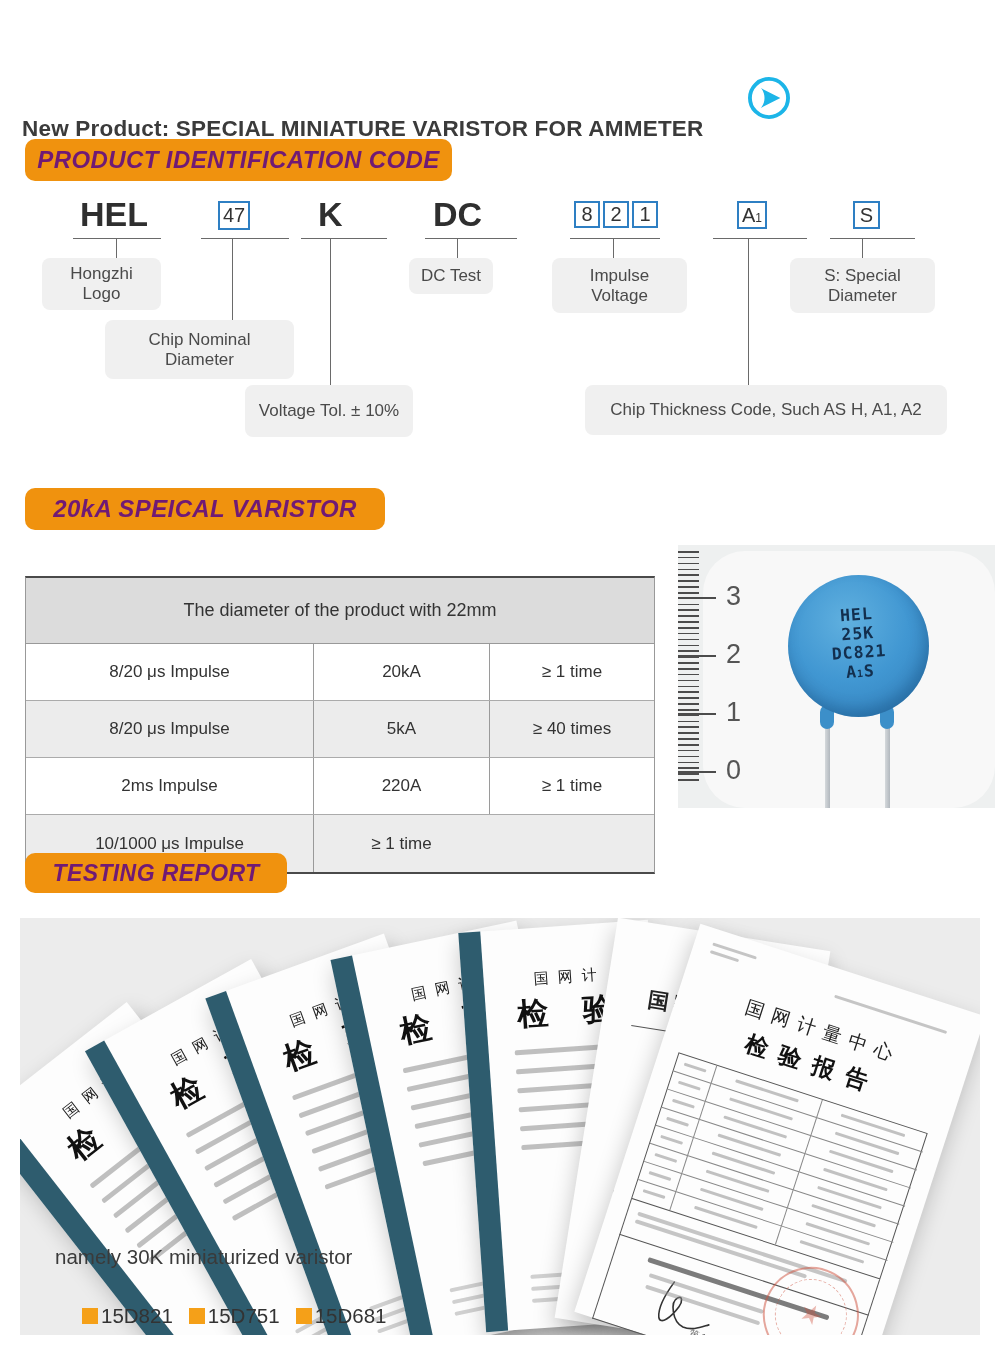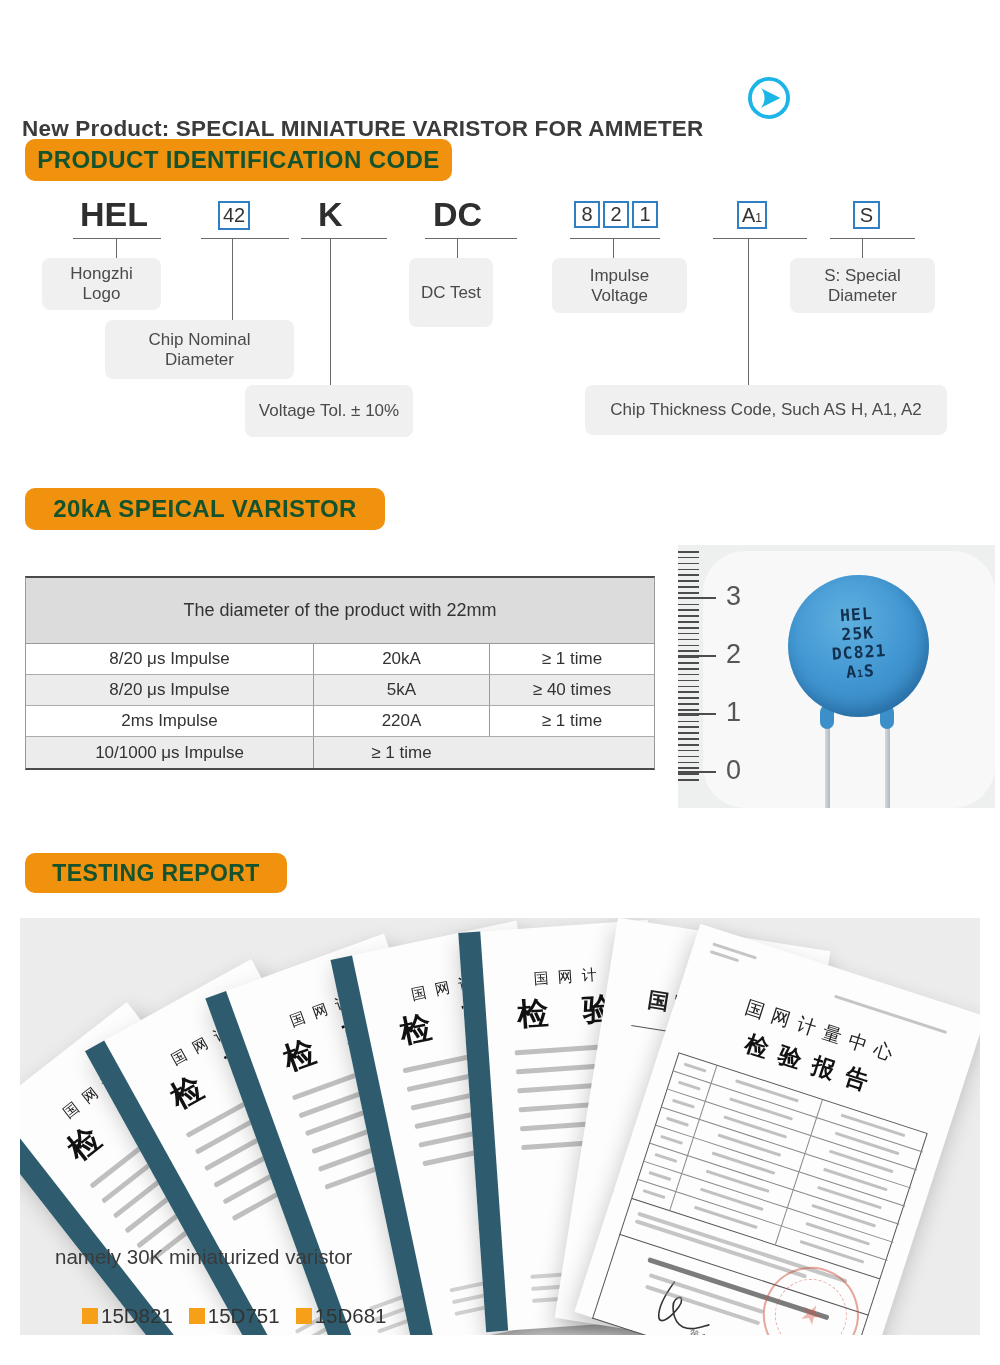--- a/index.html
+++ b/index.html
@@ -5,38 +5,38 @@
   * { margin:0; padding:0; box-sizing:border-box; }
   html,body { background:#fff; }
   body { font-family:"Liberation Sans", sans-serif; color:#333; }
   #page { position:relative; width:1000px; height:1365px; background:#fff; overflow:hidden; }
 
   
   .hdr-title { position:absolute; left:22px; top:80px; font-size:22.5px; font-weight:bold; color:#3b3b3b; letter-spacing:0.2px;margin-top:36px; }
   .more-arrow { position:absolute; left:747px; top:76px; width:44px; height:44px; cursor:pointer; }
 
   
-  .banner { position:absolute; background:#f0920e; color:#14532d; font-weight:bold; border-radius:10px; display:flex; align-items:center; justify-content:center; letter-spacing:0.4px; }
+  .banner { position:absolute; background:#f0920e; color:#701a75; font-weight:bold; border-radius:10px; display:flex; align-items:center; justify-content:center; letter-spacing:0.4px;font-style:italic; }
   #banner-ident    { left:25px; top:139px; width:427px; height:42px; font-size:24px; }
   #banner-varistor { left:25px; top:488px; width:360px; height:42px; font-size:24px; }
   #banner-testing  { left:25px; top:853px; width:262px; height:40px; font-size:23px; }
 
   
   #diagram { position:absolute; left:25px; top:195px; width:950px; height:250px; }
   .code  { position:absolute; font-size:34px; font-weight:bold; color:#2f2f2f; }
   .codebox { position:absolute; border:2px solid #2e7fc3; color:#333; font-size:20px; display:flex; align-items:center; justify-content:center; background:#fff; }
   .codebox .subd { font-size:12px; align-self:flex-end; margin-bottom:2px; }
   .hline { position:absolute; height:1px; background:#6a6a6a; }
   .vline { position:absolute; width:1px;  background:#6a6a6a; }
   .lblbox { position:absolute; background:#f0f0f0; border-radius:8px; color:#4a4a4a; font-size:17px; display:flex; align-items:center; justify-content:center; text-align:center; padding:0 10px; }
 
   
   #spec-table { position:absolute; left:25px; top:576px; width:630px; border-left:1px solid #999; border-right:1px solid #999; border-top:2px solid #4a4a4a; border-bottom:2px solid #4a4a4a; }
   .spec-header { height:66px; background:#dcdcdc; display:flex; align-items:center; justify-content:center; font-size:18px; color:#333; border-bottom:1px solid #999; }
-  .spec-row { display:grid; grid-template-columns:287px 176px 165px; height:31px; border-bottom:1px solid #ababab; }
+  .spec-row { display:grid; grid-template-columns:287px 176px 165px; height:57px; border-bottom:1px solid #ababab; }
   .spec-row:nth-child(odd) { background:#ececec; }
   .spec-row:last-child { border-bottom:none; }
   .spec-cell { display:flex; align-items:center; justify-content:center; font-size:17px; color:#333; border-left:1px solid #9a9a9a; }
   .spec-cell:first-child { border-left:none; }
 
   
   #photo { position:absolute; left:678px; top:545px; width:317px; height:263px; background:#eef0f0; }
   #panel { position:absolute; left:25px; top:6px; right:0; bottom:0; background:#f8f8f8; border-radius:42px; }
   .lead { position:absolute; width:5px; top:168px; height:95px; background:linear-gradient(to right,#d5d9dc,#b2b8be); z-index:2; }
   .lead.l1 { left:147px; } .lead.l2 { left:207px; }
@@ -122,34 +122,34 @@
   </svg>
 
   <div class="banner" id="banner-ident">PRODUCT IDENTIFICATION CODE</div>
 
   <div id="diagram">
     <div class="code" style="left:55px; top:0;">HEL</div>
     <div class="hline" style="left:48px; top:43px; width:88px;"></div>
     <div class="vline" style="left:91px; top:43px; height:20px;"></div>
     <div class="lblbox" style="left:17px; top:63px; width:119px; height:52px;">Hongzhi Logo</div>
 
-    <div class="codebox" style="left:193px; top:6px; width:32px; height:29px;">42</div>
+    <div class="codebox" style="left:193px; top:6px; width:32px; height:29px;">47</div>
     <div class="hline" style="left:176px; top:43px; width:88px;"></div>
     <div class="vline" style="left:207px; top:43px; height:82px;"></div>
     <div class="lblbox" style="left:80px; top:125px; width:189px; height:59px;">Chip Nominal Diameter</div>
 
     <div class="code" style="left:293px; top:0;">K</div>
     <div class="hline" style="left:276px; top:43px; width:86px;"></div>
     <div class="vline" style="left:305px; top:43px; height:147px;"></div>
     <div class="lblbox" style="left:220px; top:190px; width:168px; height:52px;">Voltage Tol.  ± 10%</div>
 
     <div class="code" style="left:408px; top:0;">DC</div>
     <div class="hline" style="left:400px; top:43px; width:92px;"></div>
     <div class="vline" style="left:432px; top:43px; height:20px;"></div>
-    <div class="lblbox" style="left:384px; top:63px; width:84px; height:69px;">DC Test</div>
+    <div class="lblbox" style="left:384px; top:63px; width:84px; height:36px;">DC Test</div>
 
     <div class="codebox" style="left:549px; top:6px; width:26px; height:27px;">8</div>
     <div class="codebox" style="left:578px; top:6px; width:26px; height:27px;">2</div>
     <div class="codebox" style="left:607px; top:6px; width:26px; height:27px;">1</div>
     <div class="hline" style="left:545px; top:43px; width:90px;"></div>
     <div class="vline" style="left:588px; top:43px; height:20px;"></div>
     <div class="lblbox" style="left:527px; top:63px; width:135px; height:55px;">Impulse Voltage</div>
 
     <div class="codebox" style="left:712px; top:6px; width:30px; height:28px;">
       <span>A</span>

